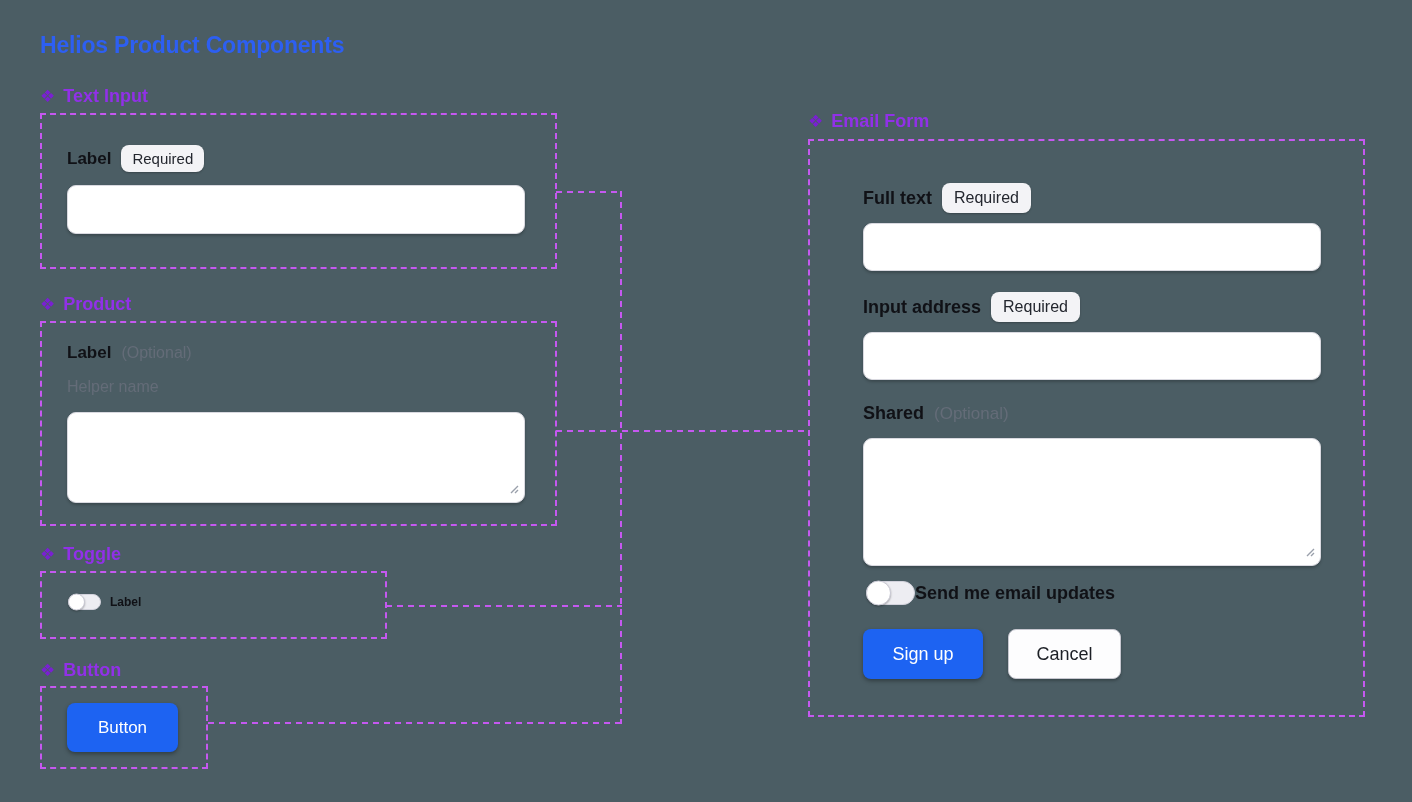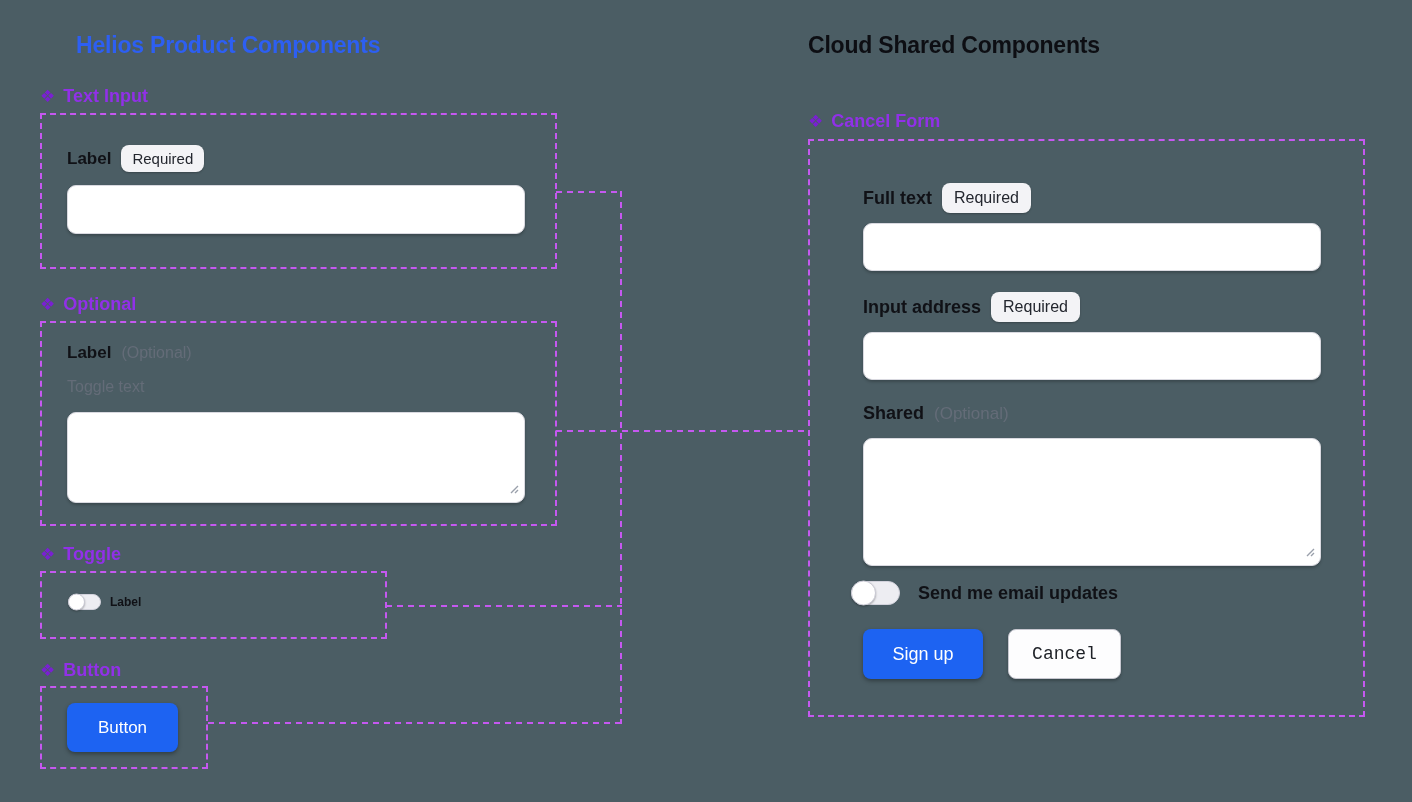--- a/index.html
+++ b/index.html
@@ -20,21 +20,21 @@
     background:var(--background);
     position:relative;
     overflow:hidden;
   }
   .canvas{position:absolute;inset:0;}
 
   .page-title{
     position:absolute;
     font-size:23px;font-weight:700;letter-spacing:-0.2px;
   }
-  .page-title.blue{color:var(--title-blue);margin-left:36px;}
+  .page-title.blue{color:var(--title-blue);}
   .page-title.dark{color:var(--title-dark);}
 
   .comp-header{
     position:absolute;display:flex;align-items:center;gap:8px;
     font-size:18px;font-weight:700;color:var(--header-purple);
   }
   .cicon{color:var(--icon-purple);font-size:17px;line-height:1;font-weight:400;}
 
   .frame{
     position:absolute;
@@ -81,59 +81,58 @@
   .btn{
     position:absolute;display:flex;align-items:center;justify-content:center;
     border-radius:8px;font-weight:400;cursor:default;
   }
   .btn.primary{
     background:var(--primary-blue);color:#ffffff;
     box-shadow:0 2px 4px rgba(0,0,0,0.35);border:none;
   }
   .btn.secondary{
     background:#fdfdfe;color:#1d2026;
-    border:1.5px solid #c7c7d0;box-shadow:0 2px 3px rgba(0,0,0,0.25);font-family:Liberation Mono, monospace;
+    border:1.5px solid #c7c7d0;box-shadow:0 2px 3px rgba(0,0,0,0.25);
   }
 </style>
 </head>
 <body>
 
 <div class="canvas">
 
   <div class="connector h" style="left:556px;top:191px;width:66px"></div>
   <div class="connector v" style="left:620px;top:191px;height:533px"></div>
   <div class="connector h" style="left:556px;top:430px;width:252px"></div>
   <div class="connector h" style="left:386px;top:605px;width:236px"></div>
   <div class="connector h" style="left:208px;top:722px;width:414px"></div>
 
   <div class="page-title blue" style="left:40px;top:32px">Helios Product Components</div>
-  <div class="page-title dark" style="left:808px;top:32px">Cloud Shared Components</div>
 
   <div class="comp-header" style="left:40px;top:86px">
     <span class="cicon">❖</span>
     <span>Text Input</span>
   </div>
   <div class="frame" style="left:40px;top:113px;width:517px;height:156px">
     <div class="label-row" style="left:25px;top:30px">
       <span class="lbl sz17">Label</span>
       <span class="badge sm">Required</span>
     </div>
     <div class="tinput" style="left:25px;top:70px;width:458px;height:49px"></div>
   </div>
 
   <div class="comp-header" style="left:40px;top:294px">
     <span class="cicon">❖</span>
-    <span>Optional</span>
+    <span>Product</span>
   </div>
   <div class="frame" style="left:40px;top:321px;width:517px;height:205px">
     <div class="label-row" style="left:25px;top:20px">
       <span class="lbl sz17">Label</span>
       <span class="muted" style="font-size:16px">(Optional)</span>
     </div>
-    <div class="muted" style="position:absolute;left:25px;top:55px;font-size:16px">Toggle text</div>
+    <div class="muted" style="position:absolute;left:25px;top:55px;font-size:16px">Helper name</div>
     <div class="tinput" style="left:25px;top:89px;width:458px;height:91px">
       <span class="resize-handle">
         <svg width="11" height="11" viewBox="0 0 11 11">
             <path d="M10 3 L3 10 M10 7 L7 10" stroke="#9aa0ab" stroke-width="1.4" fill="none"></path>
           </svg>
       </span>
     </div>
   </div>
 
   <div class="comp-header" style="left:40px;top:544px">
@@ -152,21 +151,21 @@
   <div class="comp-header" style="left:40px;top:660px">
     <span class="cicon">❖</span>
     <span>Button</span>
   </div>
   <div class="frame" style="left:40px;top:686px;width:168px;height:83px">
     <button class="btn primary" style="left:25px;top:15px;width:111px;height:49px;font-size:17px">Button</button>
   </div>
 
   <div class="comp-header" style="left:808px;top:111px">
     <span class="cicon">❖</span>
-    <span>Cancel Form</span>
+    <span>Email Form</span>
   </div>
   <div class="frame" style="left:808px;top:139px;width:557px;height:578px">
 
     <div class="label-row" style="left:53px;top:42px">
       <span class="lbl sz18">Full text</span>
       <span class="badge md">Required</span>
     </div>
     <div class="tinput" style="left:53px;top:82px;width:458px;height:48px"></div>
 
     <div class="label-row" style="left:53px;top:151px">
@@ -180,21 +179,21 @@
       <span class="muted" style="font-size:17px">(Optional)</span>
     </div>
     <div class="tinput" style="left:53px;top:297px;width:458px;height:128px">
       <span class="resize-handle">
         <svg width="11" height="11" viewBox="0 0 11 11">
             <path d="M10 3 L3 10 M10 7 L7 10" stroke="#9aa0ab" stroke-width="1.4" fill="none"></path>
           </svg>
       </span>
     </div>
 
-    <div class="toggle-row" style="left:41px;top:440px;gap:18px">
+    <div class="toggle-row" style="left:56px;top:440px;">
       <span class="toggle lg">
           <span class="knob"></span>
         </span>
       <span class="lbl sz18">Send me email updates</span>
     </div>
 
     <button class="btn primary" style="left:53px;top:488px;width:120px;height:50px;font-size:18px">Sign up</button>
     <button class="btn secondary" style="left:198px;top:488px;width:113px;height:50px;font-size:18px">Cancel</button>
   </div>
 

